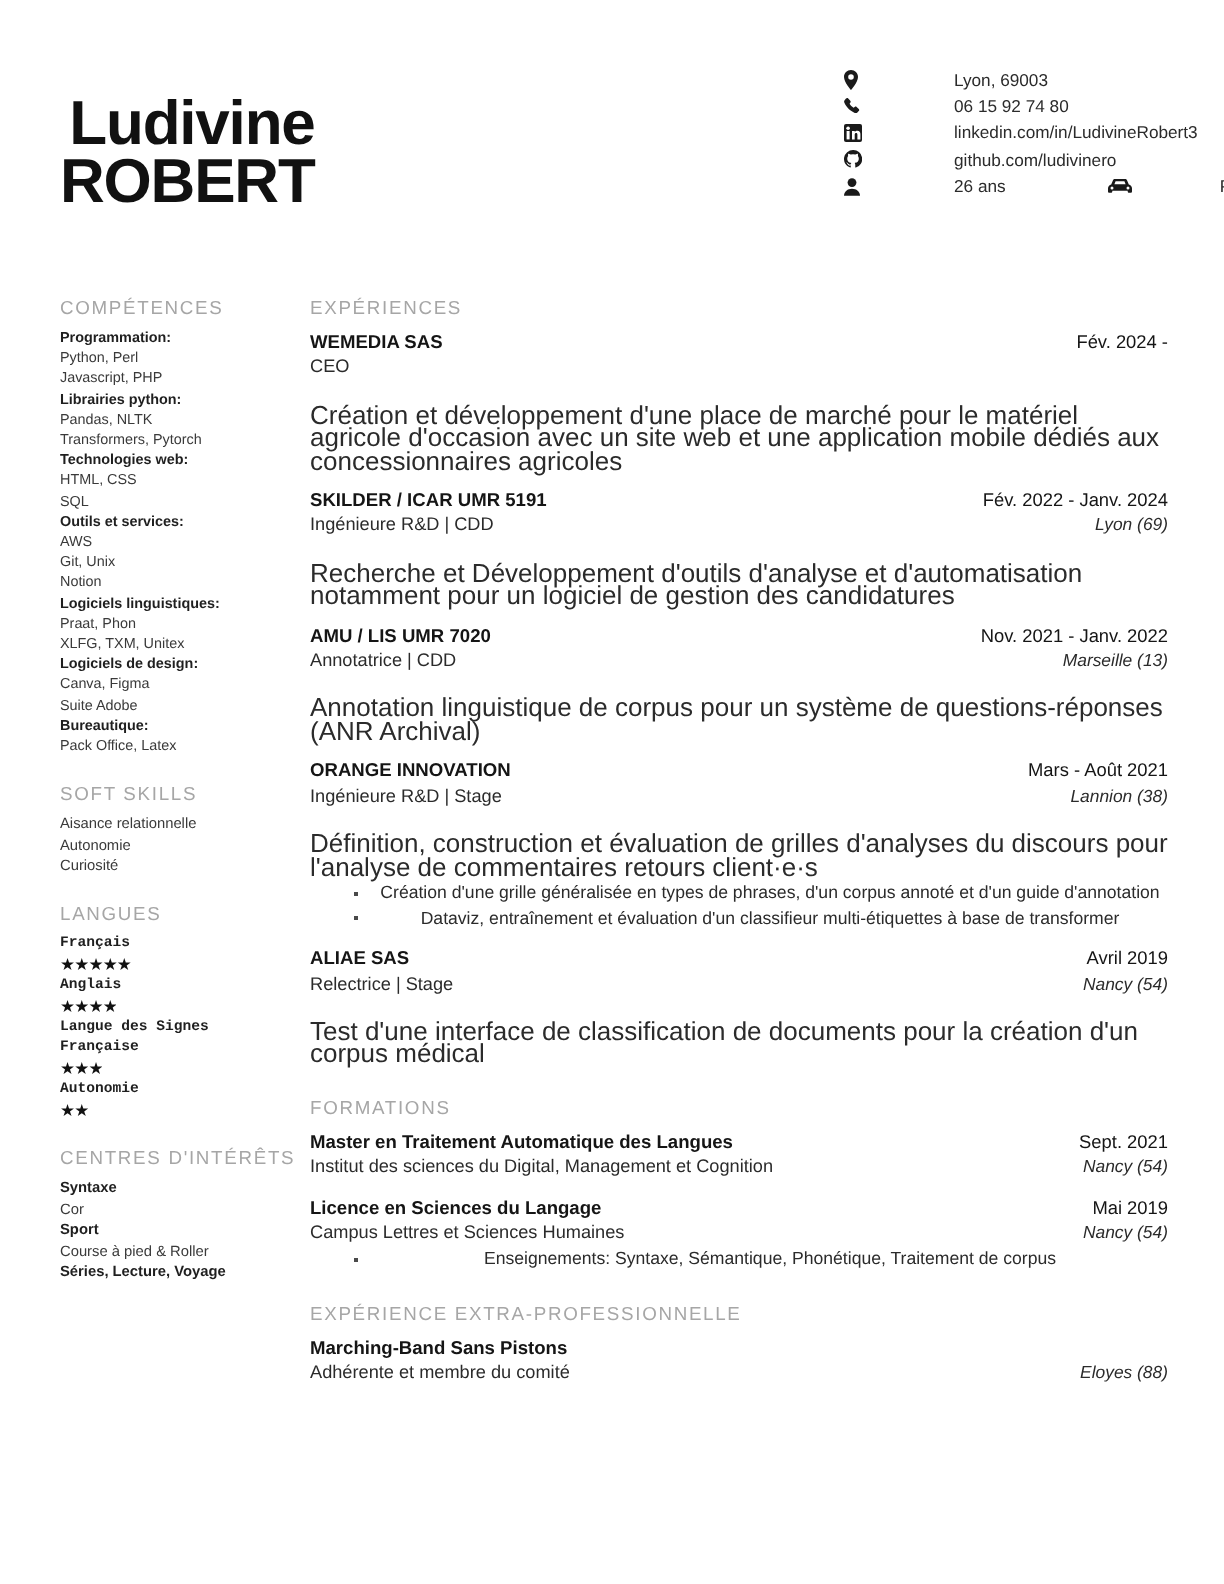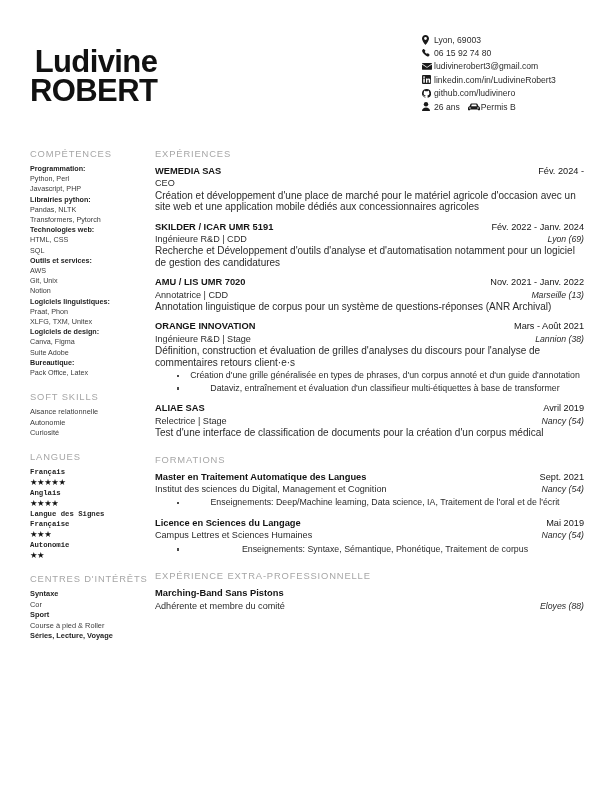--- a/index.html
+++ b/index.html
@@ -50,20 +50,21 @@
     top: 33px;
     width: 168px;
     font-size: 8.6px;
     color: #2b2b2b;
   }
   .contact-row {
     display: flex;
     align-items: center;
     height: 13.4px;
     white-space: nowrap;
+    gap: 43px;
   }
   .contact-row .ico {
     width: 12px;
     min-width: 12px;
     display: inline-flex;
     align-items: center;
     justify-content: flex-start;
     color: #1a1a1a;
   }
   .contact-row .ico svg { display: block; }
@@ -174,24 +175,24 @@
     color: #2b2b2b;
   }
   .place {
     font-size: 8.7px;
     font-style: italic;
     color: #2b2b2b;
     white-space: nowrap;
     padding-left: 8px;
   }
   .desc {
-    font-size: 10px;
+    font-size: 13px;
     color: #2b2b2b;
     line-height: 11.4px;
-    margin-top: 0px;
+    margin-top: 12px;
   }
   ul.bullets {
     list-style: none;
     margin: 2px 0 0 0;
     padding: 0 0 0 22px;
     text-align: center;
   }
   ul.bullets li {
     font-size: 8.8px;
     color: #2b2b2b;
@@ -235,28 +236,20 @@
 
       <div class="contact-row">
         <span class="ico">
           <svg width="9" height="9" viewBox="0 0 9 9">
               <path d="M2.1 0.2C1.8 -0.1 1.3 0 1 0.3L0.4 0.95C0.05 1.3 -0.05 1.8 0.15 2.25C1.1 4.5 3.1 6.5 5.4 7.45C5.85 7.65 6.35 7.55 6.7 7.2L7.35 6.55C7.65 6.25 7.7 5.75 7.4 5.45L6.3 4.5C6.05 4.25 5.65 4.25 5.35 4.45L4.75 4.85C3.9 4.3 3.3 3.7 2.8 2.9L3.2 2.3C3.4 2 3.4 1.6 3.15 1.35Z" fill="currentColor"></path>
             </svg>
         </span>
         <span class="txt">06 15 92 74 80</span>
       </div>
 
-      <div class="contact-row">
-        <span class="ico">
-          <svg width="10" height="7" viewBox="0 0 10 7">
-              <path d="M0 0.6V0.4C0 0.18 0.18 0 0.4 0H9.6C9.82 0 10 0.18 10 0.4V0.6L5 3.9ZM0 1.5L5 4.8L10 1.5V6.2C10 6.5 9.8 6.7 9.5 6.7H0.5C0.2 6.7 0 6.5 0 6.2Z" fill="currentColor"></path>
-            </svg>
-        </span>
-        <span class="txt">ludivinerobert3@gmail.com</span>
-      </div>
 
       <div class="contact-row">
         <span class="ico">
           <svg width="9" height="9" viewBox="0 0 9 9">
               <rect width="9" height="9" rx="1" fill="currentColor"></rect>
               <rect x="1.3" y="3.5" width="1.5" height="4.2" fill="#fff"></rect>
               <circle cx="2.05" cy="2.1" r="0.9" fill="#fff"></circle>
               <path d="M4 3.5h1.4v0.6c0.25-0.45 0.75-0.7 1.3-0.7c1 0 1.5 0.6 1.5 1.75V7.7H6.7V5.4c0-0.55-0.2-0.85-0.65-0.85c-0.45 0-0.7 0.3-0.7 0.85V7.7H4Z" fill="#fff"></path>
             </svg>
         </span>
@@ -430,23 +423,20 @@
       <div id="formations-list">
           <div class="entry">
             <div class="entry-row">
               <span class="org">Master en Traitement Automatique des Langues</span>
               <span class="date">Sept. 2021</span>
             </div>
             <div class="entry-row">
               <span class="role">Institut des sciences du Digital, Management et Cognition</span>
               <span class="place">Nancy (54)</span>
             </div>
-            <ul class="bullets">
-              <li>Enseignements: Deep/Machine learning, Data science, IA, Traitement de l'oral et de l'écrit</li>
-            </ul>
           </div>
           <div class="entry">
             <div class="entry-row">
               <span class="org">Licence en Sciences du Langage</span>
               <span class="date">Mai 2019</span>
             </div>
             <div class="entry-row">
               <span class="role">Campus Lettres et Sciences Humaines</span>
               <span class="place">Nancy (54)</span>
             </div>

